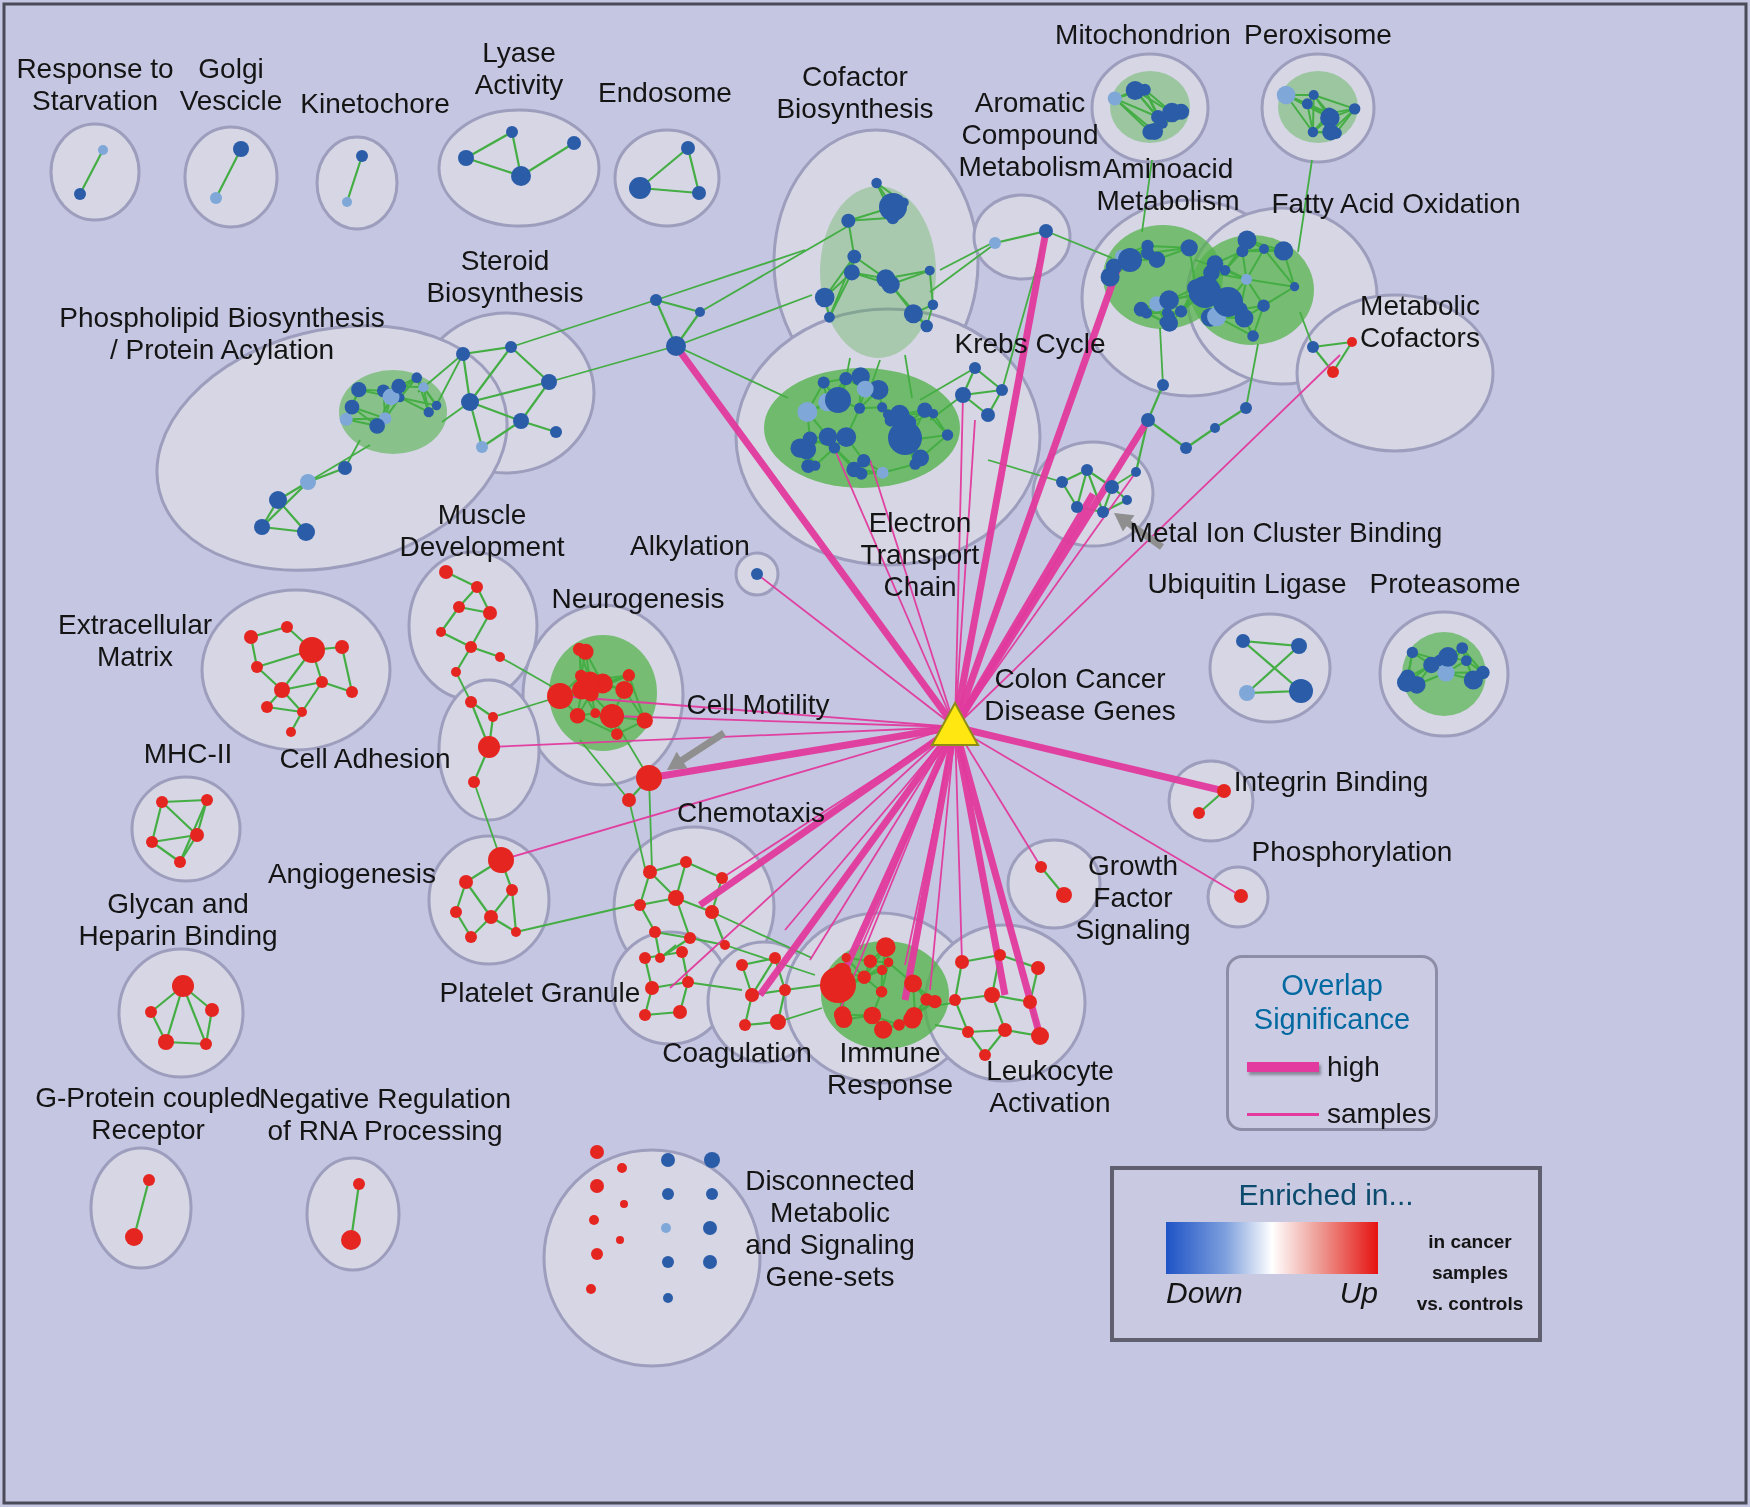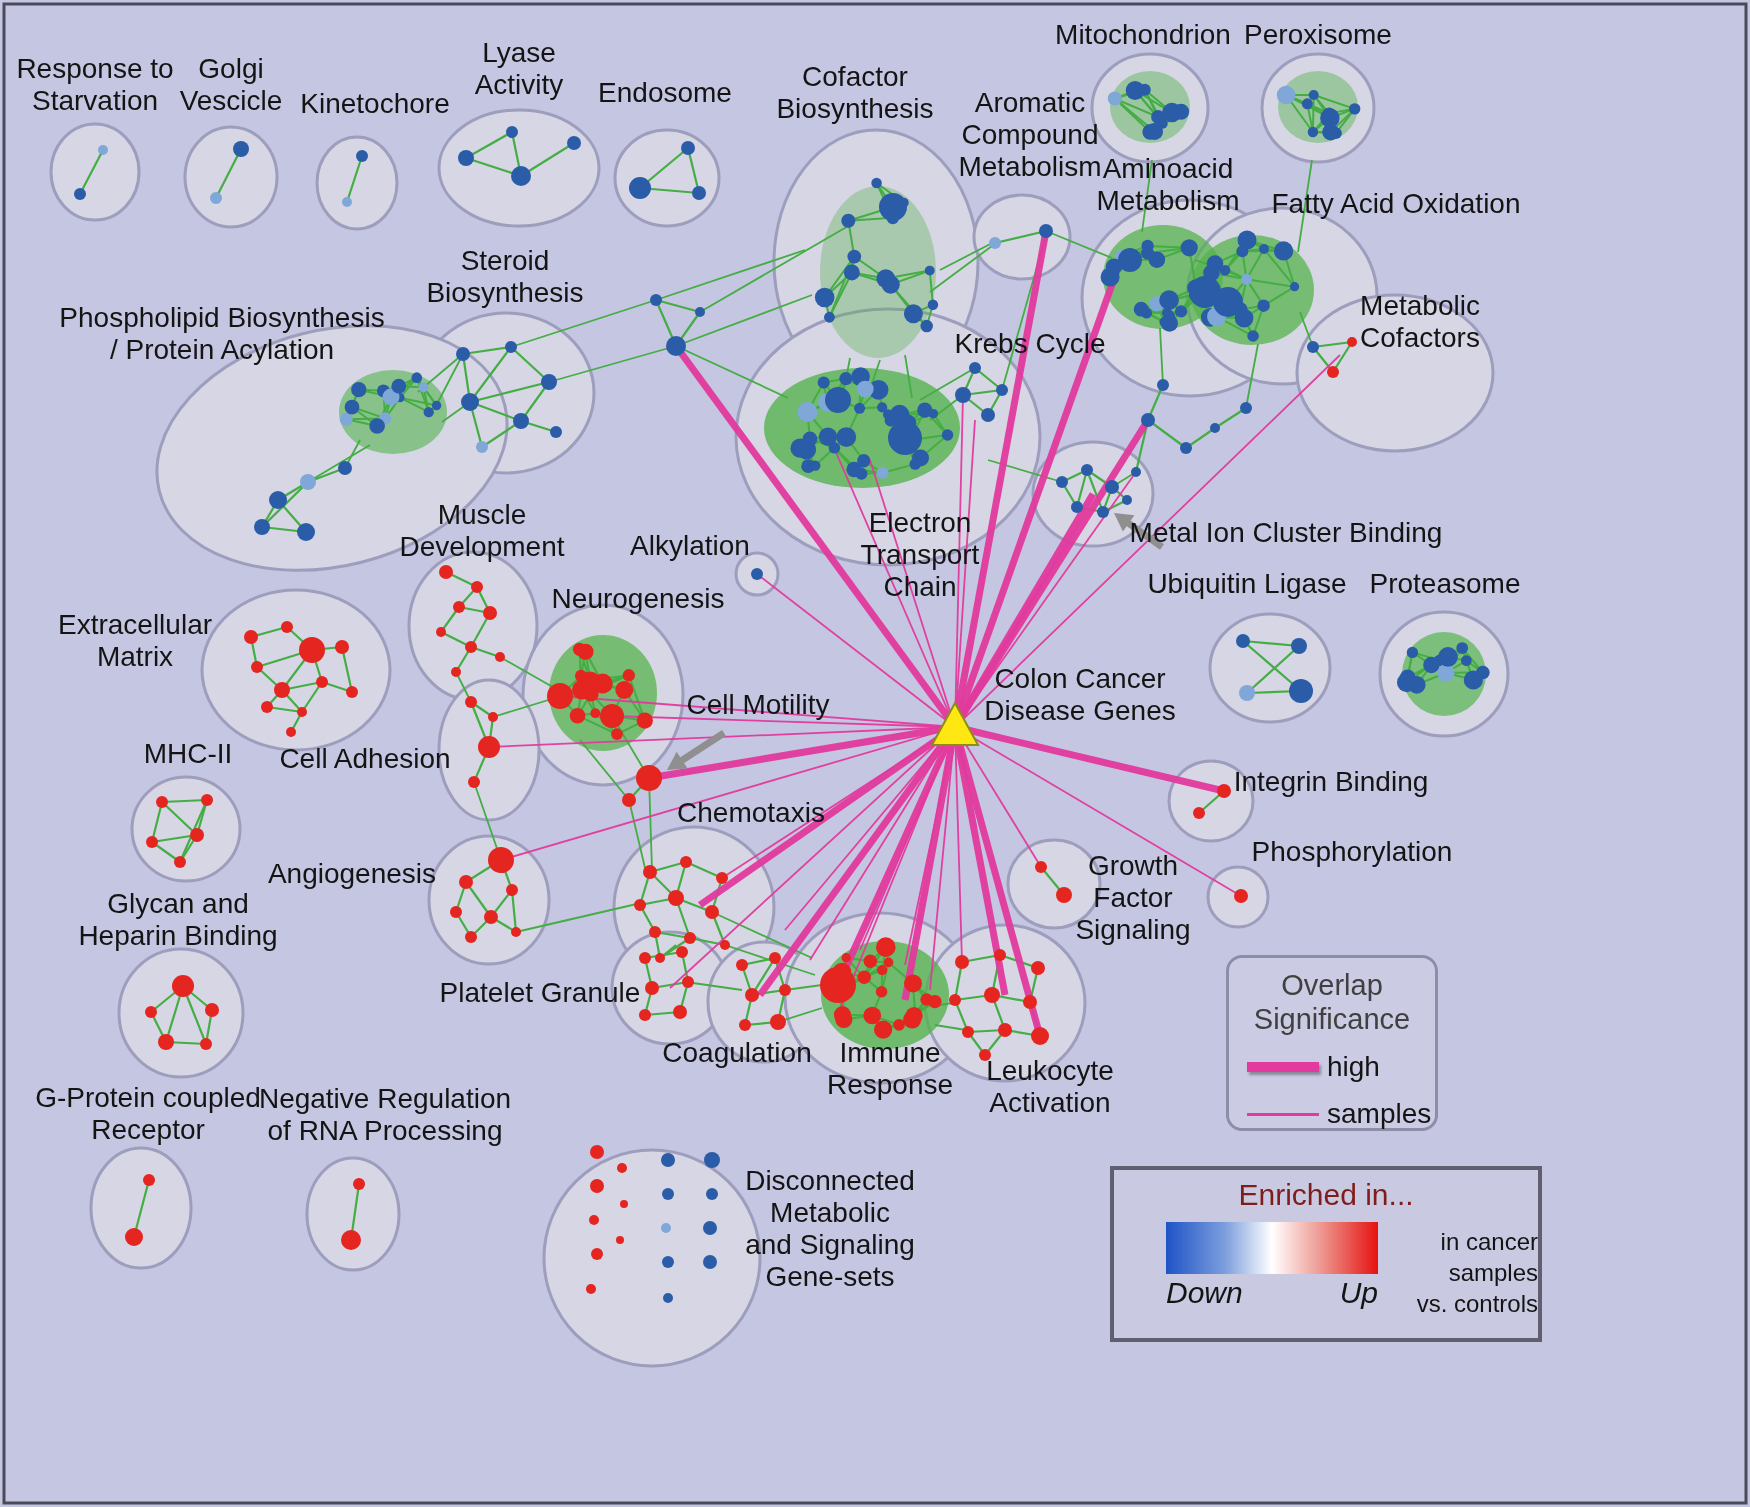--- a/index.html
+++ b/index.html
@@ -1,30 +1,30 @@
 <!DOCTYPE html>
 <html><head>
 <meta charset="utf-8">
 <style>
   html,body{margin:0;padding:0;background:#9a9ab0;}
   #figure{position:relative;width:1750px;height:1507px;background:#c5c6e1;font-family:"Liberation Sans",sans-serif;overflow:hidden;}
   #map{position:absolute;left:0;top:0;}
   svg text{font-family:"Liberation Sans",sans-serif;}
   .legend-overlap{position:absolute;left:1226px;top:955px;width:206px;height:170px;border:3px solid #8d8da8;border-radius:16px;background:rgba(232,232,242,0.18);}
-  .legend-overlap .title{font-size:29px;text-align:center;margin-top:10px;line-height:34px;white-space:pre-line;color:#404040;}
+  .legend-overlap .title{font-size:29px;text-align:center;margin-top:10px;line-height:34px;white-space:pre-line;color:#0369a1;}
   .lrow{display:flex;align-items:center;gap:8px;margin:15px 0 0 18px;font-size:28px;color:#141414;}
   .line-high{width:72px;height:10px;background:#e23a9e;box-shadow:2px 3px 3px rgba(80,80,90,.55);flex:none;}
   .line-mod{width:72px;height:3px;background:#e23a9e;flex:none;}
   .legend-enriched{position:absolute;left:1110px;top:1166px;width:424px;height:168px;border:4px solid #5f5f70;background:rgba(232,232,242,0.12);}
-  .legend-enriched .title{font-size:30px;text-align:center;margin-top:8px;color:#7f1d1d;}
+  .legend-enriched .title{font-size:30px;text-align:center;margin-top:8px;color:#0c4a6e;}
   .erow{display:flex;align-items:flex-start;margin:10px 0 0 52px;gap:24px;}
   .gcol{display:flex;flex-direction:column;font-style:italic;}
   .gbar{width:212px;height:52px;background:linear-gradient(90deg,#1f53c6,#7d9fdd 28%,#ffffff 50%,#ee9d96 72%,#e61210);}
   .glabels{display:flex;justify-content:space-between;font-size:30px;margin-top:2px;color:#141414;}
-  .side{width:150px;text-align:right;font-size:24px;line-height:31px;white-space:pre-line;margin-top:4px;color:#141414;}
+  .side{width:150px;text-align:center;font-size:19px;line-height:31px;white-space:pre-line;margin-top:4px;color:#141414;font-weight:bold;}
 </style>
 </head>
 <body>
 
 <div id="figure">
   <svg id="map" width="1750" height="1507" viewBox="0 0 1750 1507">
       <g>
         <ellipse cx="95" cy="172" rx="44" ry="48" fill="#d6d6e4" stroke="#9d9dbd" stroke-width="3"></ellipse>
         <ellipse cx="231" cy="177" rx="46" ry="50" fill="#d6d6e4" stroke="#9d9dbd" stroke-width="3"></ellipse>
         <ellipse cx="357" cy="183" rx="40" ry="46" fill="#d6d6e4" stroke="#9d9dbd" stroke-width="3"></ellipse>

